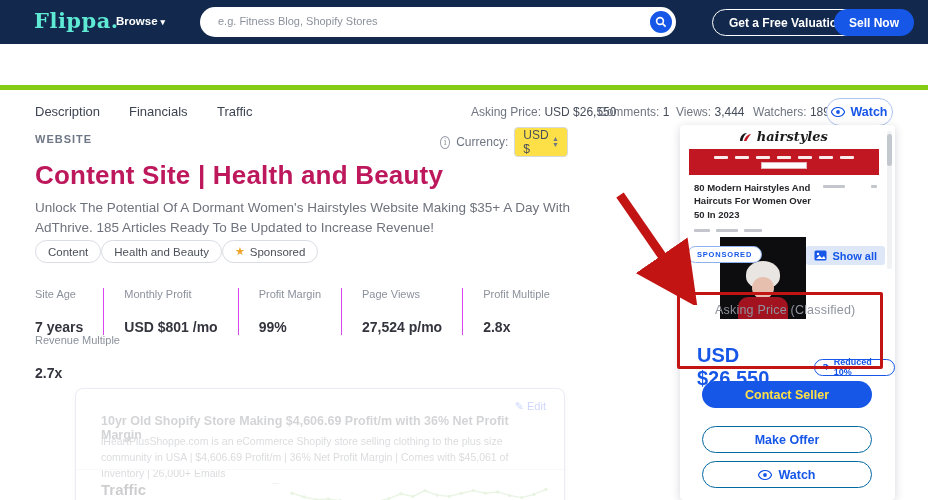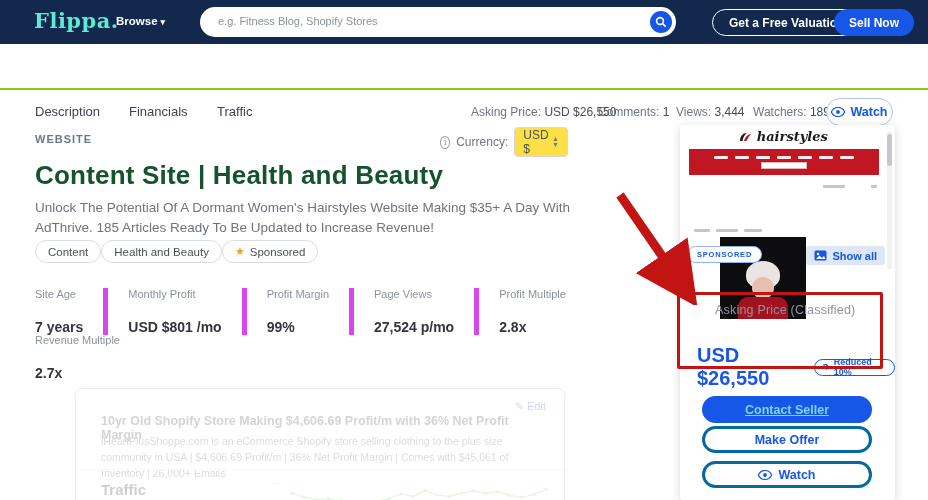--- a/index.html
+++ b/index.html
@@ -13,40 +13,40 @@
   .browse { left:116px; top:15px; color:#fff; font-size:11.5px; font-weight:bold; cursor:pointer; }
   .browse .chev { font-size:9px; margin-left:3px; }
   .searchwrap { left:200px; top:7px; width:476px; height:30px; background:#fff; border-radius:16px; }
   .searchwrap input { border:0; outline:none; background:transparent; width:400px; height:28px; margin-left:18px; font-size:11px; color:#444; font-family:"Liberation Sans", sans-serif; }
   .searchwrap input::placeholder { color:#8b919c; }
   .searchbtn { right:2px; top:2px; width:26px; height:26px; border-radius:50%; background:#1657e8; border:2px solid #fff; display:flex; align-items:center; justify-content:center; cursor:pointer; }
   .valuation-btn { left:712px; top:9px; height:27px; padding:0 16px; border:1.5px solid #fff; border-radius:14px; color:#fff; font-size:12px; font-weight:bold; display:flex; align-items:center; cursor:pointer; background:transparent; }
   .sell-btn { left:834px; top:9px; height:27px; padding:0 15px; background:#1657e8; border-radius:14px; color:#fff; font-size:12px; font-weight:bold; display:flex; align-items:center; cursor:pointer; }
 
   
-  .subnav { left:0; top:44px; width:928px; height:46px; background:#fff; border-bottom:2px solid #84cc16; }
+  .subnav { left:0; top:44px; width:928px; height:46px; background:#fff; border-bottom:5px solid #84cc16; }
   .tab { top:60px; font-size:13px; color:#3d4452; cursor:pointer; }
   .stat { top:61px; font-size:12px; color:#6f7682; white-space:nowrap; }
   .stat b { color:#454c59; font-weight:normal; }
   .watch-pill { left:826px; top:54px; width:67px; height:28px; border:1px solid #aec4f2; border-radius:15px; color:#1657e8; font-size:12.5px; font-weight:bold; display:flex; align-items:center; justify-content:center; gap:5px; cursor:pointer; background:#fff; }
 
   
   .type-label { left:35px; top:133px; font-size:11px; font-weight:bold; letter-spacing:1px; color:#6f7787; }
   .currency-row { left:440px; top:127px; width:128px; height:30px; display:flex; align-items:center; gap:6px; }
   .info-ic { width:13px; height:13px; border:1px solid #9aa0ab; border-radius:50%; color:#9aa0ab; font-size:9px; font-family:"DejaVu Serif",serif; display:flex; align-items:center; justify-content:center; }
   .currency-lbl { font-size:12px; color:#6f7682; }
   .currency-select { width:66px; height:30px; border:1px solid #d6d9e0; border-radius:4px; background:#fde047; display:flex; align-items:center; justify-content:space-between; padding:0 8px; font-size:12px; color:#4a4f5a; cursor:pointer; }
   .caret { font-size:7px; color:#6f7682; line-height:.8; text-align:center; }
-  .page-title { left:35px; top:160px; font-size:26px; font-weight:bold; color:#14532d; letter-spacing:.2px; }
+  .page-title { left:35px; top:160px; font-size:26px; font-weight:bold; color:#be185d; letter-spacing:.2px; }
   .page-desc { left:35px; top:198px; width:575px; font-size:13.5px; color:#6f737d; line-height:1.45; }
   .tags { left:35px; top:240px; display:flex; }
   .tag { height:23px; padding:0 12px; border:1px solid #d9dce2; border-radius:12px; font-size:11.5px; color:#4a4f58; display:flex; align-items:center; gap:5px; background:#fff; cursor:pointer; }
   .star { color:#f0a32a; font-size:11px; }
   .metrics { left:35px; top:288px; display:flex; }
-  .metric { padding:0 20px; border-left:5px solid #d946ef; }
+  .metric { padding:0 20px; border-left:1px solid #d946ef; }
   .metric:first-child { padding-left:0; border-left:0; }
   .metric .lbl, .m-lbl { font-size:11px; color:#8b919c; }
   .metric .val, .m-val { font-size:14px; font-weight:bold; color:#33343d; margin-top:19px; }
   .metric2 { left:35px; top:334px; }
 
   
   .related { left:75px; top:388px; width:490px; height:130px; background:#fff; border:1px solid #ecedf3; border-radius:8px; box-shadow:0 1px 4px rgba(30,40,70,.04); }
   .related-inner { position:absolute; inset:0; opacity:.25; }
   .rel-edit { right:18px; top:11px; font-size:11px; color:#3d5bf5; cursor:pointer; }
   .rel-title { left:25px; top:25px; width:430px; font-size:12.5px; font-weight:bold; color:#55565e; }
@@ -74,22 +74,22 @@
   .sponsored-pill { left:7px; top:121px; height:17px; padding:0 9px; background:#fff; border:1px solid #8fb0ee; border-radius:10px; color:#1657e8; font-size:7.5px; font-weight:bold; letter-spacing:.8px; display:flex; align-items:center; }
   .showall-btn { right:10px; top:121px; height:19px; padding:0 8px; background:#dde7f8; border-radius:3px; color:#1657e8; font-size:11px; font-weight:bold; display:flex; align-items:center; gap:5px; cursor:pointer; }
   .scrollbar { right:3px; top:6px; width:5px; height:138px; background:#f0f1f3; border-radius:3px; }
   .scroll-thumb { position:absolute; left:0; top:3px; width:5px; height:32px; background:#c3c7ce; border-radius:3px; }
   .price-label { left:35px; top:178px; font-size:12.5px; color:#8e939e; letter-spacing:.2px; }
   .price-old { left:17px; top:196px; font-size:17px; font-weight:bold; color:#7d838d; text-decoration:line-through; }
   .price-row { left:17px; top:219px; display:flex; align-items:center; gap:9px; }
   .price-new { font-size:20px; font-weight:bold; color:#1657e8; }
   .reduced-badge { height:17px; padding:0 8px; border:1.2px solid #1657e8; border-radius:10px; color:#1657e8; font-size:9px; font-weight:bold; display:flex; align-items:center; gap:4px; }
   .cta { left:22px; width:170px; height:27px; border-radius:14px; font-size:12.5px; font-weight:bold; display:flex; align-items:center; justify-content:center; gap:6px; cursor:pointer; }
-  .cta-solid { top:271px; background:#1657e8; color:#7dd3fc;text-decoration:underline; }
-  .cta-line { background:#fff; border:3px solid #0369a1; color:#1657e8;text-align:right; }
+  .cta-solid { top:256px; background:#1657e8; color:#fde047; }
+  .cta-line { background:#fff; border:1px solid #0369a1; color:#1657e8;text-align:right; }
   .cta-offer { top:301px; }
   .cta-watch { top:336px; }
 
   
   .anno-box { left:677px; top:292px; width:206px; height:77px; border:3px solid #c31414; border-radius:2px; pointer-events:none; }
 </style>
 </head>
 <body>
 
 <div class="abs topnav">
@@ -236,20 +236,21 @@
       <i></i>
         <i></i>
         <i></i>
         <i></i>
         <i></i>
         <i></i>
         <i></i>
     </div>
     <div class="hs-search"></div>
   </div>
+  <div class="abs hs-article-title">80 Modern Hairstyles And Haircuts For Women Over 50 In 2023</div>
   <div class="abs hs-sort">
     <i style="width:22px"></i>
       <i style="width:6px"></i>
   </div>
   <div class="abs hs-meta">
     <i style="width:16px"></i>
       <i style="width:22px"></i>
       <i style="width:18px"></i>
   </div>
   <div class="abs hs-photo">

